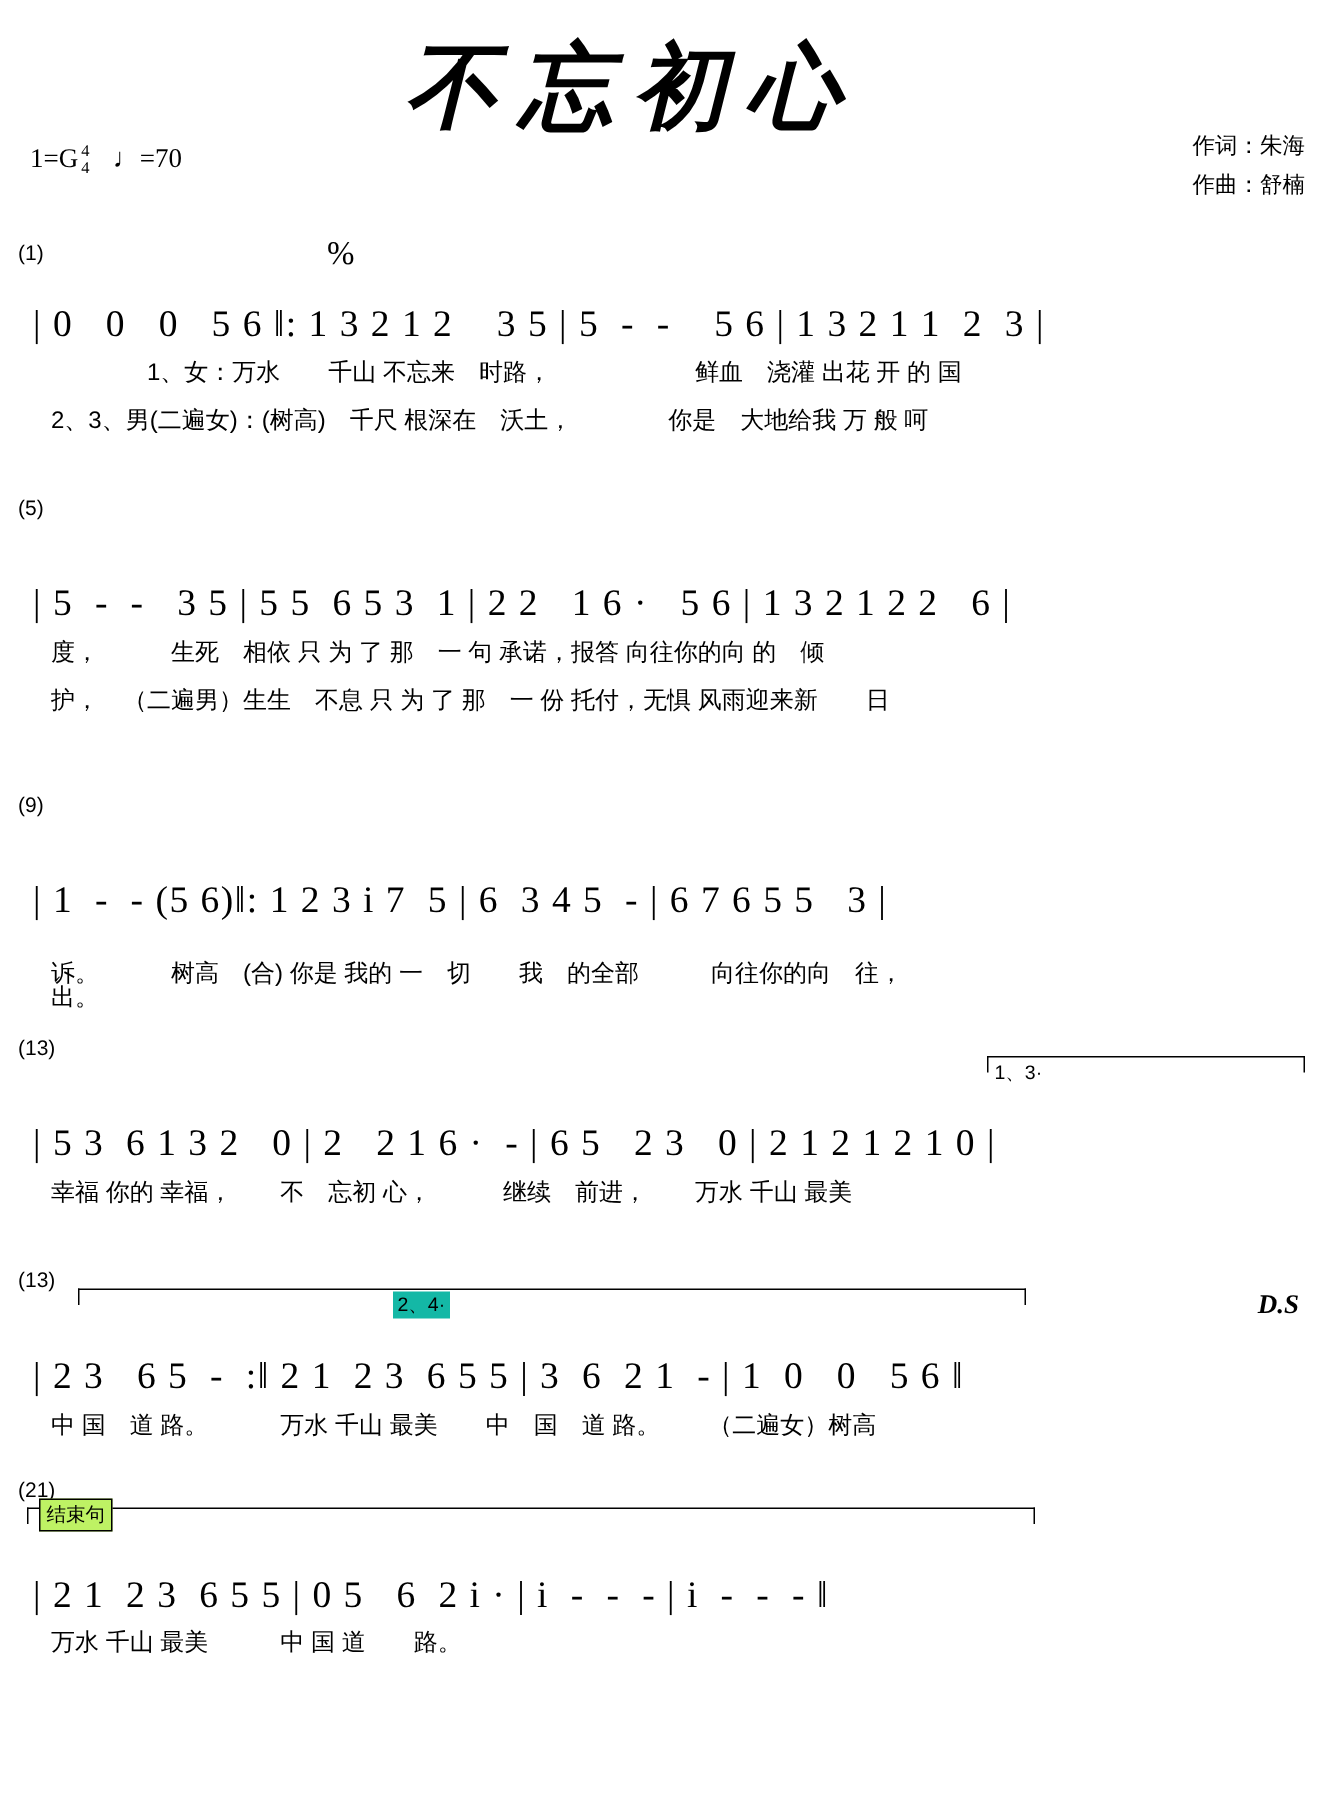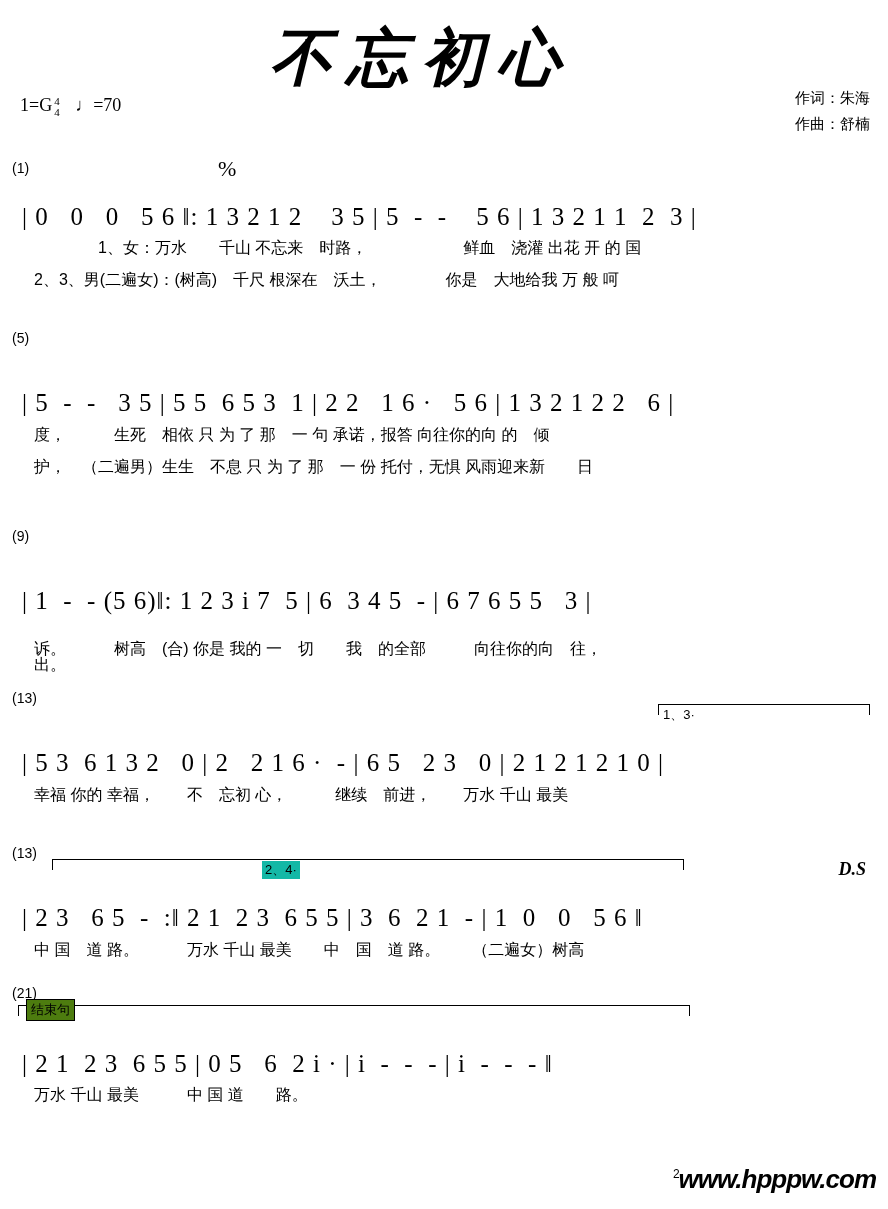--- a/index.html
+++ b/index.html
@@ -87,21 +87,21 @@
     position:absolute;
     font-size:13px;
     font-family:"Liberation Sans", sans-serif;
   }
   .boxlabel{
     position:absolute;
     font-size:13px;
     font-family:"Liberation Sans", sans-serif;
     border:1.5px solid #000;
     padding:1px 4px;
-    background:#4d7c0f;
+    background:#bef264;
   }
   .ds{
     position:absolute;
     font-size:18px;font-weight:bold;font-style:italic;
     font-family:"Liberation Serif", serif;
   }
   .segno{
     position:absolute;
     font-size:22px;
     font-family:"Liberation Serif", serif;
@@ -172,17 +172,14 @@
   </div>
 
   <div class="sys" style="top:985px;">
     <div class="measnum" style="left:12px;top:0px;">(21)</div>
     <div class="brk" style="left:18px;top:20px;width:670px;"></div>
     <div class="boxlabel" style="left:26px;top:14px;">结束句</div>
     <div class="notes" style="top:48px;letter-spacing:1px;">| 2 1  2 3  6 5 5 | 0 5   6  2 i · | i  -  -  - | i  -  -  - ‖</div>
     <div class="lyric" style="top:100px;left:34px;">万水 千山 最美　　　中 国 道　　路。</div>
   </div>
 
-  <div class="footer">
-    <span class="sm">2</span><span>www.hpppw.com</span>
-  </div>
 
 </div>
 
 </body></html>

